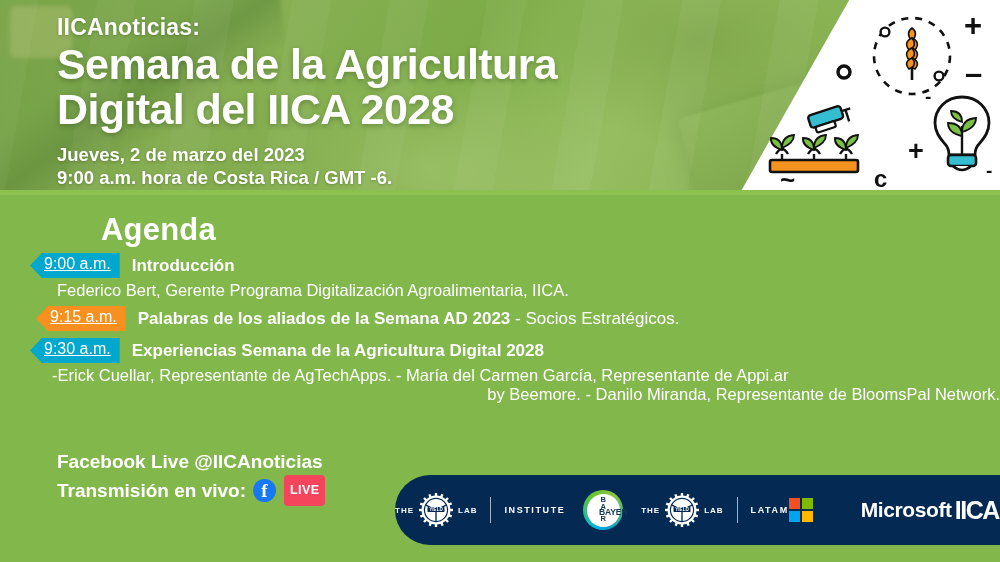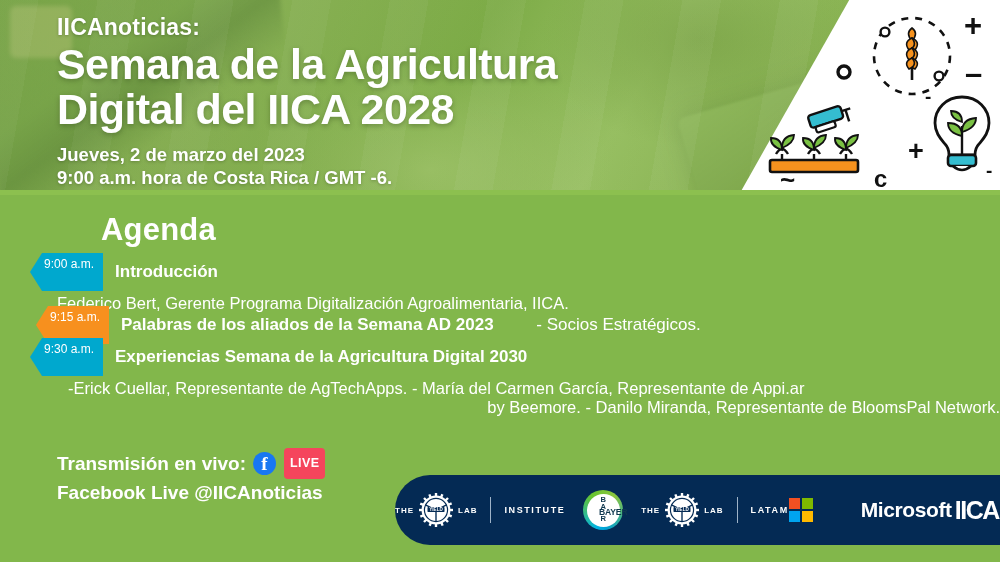--- a/index.html
+++ b/index.html
@@ -58,27 +58,27 @@
 
   
   .icons{position:absolute;right:0;top:0;width:260px;height:193px;}
   .ic{position:absolute;}
   .glyph{position:absolute;color:#111;font-weight:bold;font-family:"Liberation Sans",sans-serif;}
 
   
   .agenda-h{position:absolute;left:57px;top:212px;color:#ffffff;font-size:31px;font-weight:bold;letter-spacing:.2px;margin-left:44px;}
 
   .row{position:absolute;left:0;width:1000px;color:#ffffff;}
-  .badge{display:inline-block;position:relative;color:#fff;font-size:12px;line-height:22px;
-         height:38px;padding:0 9px 0 14px;vertical-align:middle;
-         clip-path:polygon(12px 0, 100% 0, 100% 100%, 12px 100%, 0 50%);}
+  .badge{display:inline-block;position:relative;color:#fff;font-size:16px;line-height:22px;
+         height:25px;padding:0 9px 0 14px;vertical-align:middle;
+         clip-path:polygon(12px 0, 100% 0, 100% 100%, 12px 100%, 0 50%);text-decoration:underline;}
   .badge.cyan{background:#00a8ce;}
   .badge.orange{background:#f7901e;}
   .rtitle{display:inline-block;vertical-align:middle;font-size:17px;font-weight:bold;margin-left:12px;line-height:22px;}
-  .rtitle .plain{font-weight:normal;padding-left:38px;}
+  .rtitle .plain{font-weight:normal;}
   .rdesc{font-size:16.5px;font-weight:normal;line-height:19px;color:#ffffff;}
 
   
   .live{position:absolute;left:57px;top:448px;color:#fff;font-size:19px;font-weight:bold;line-height:27px;}
   .fb{display:inline-block;width:23px;height:23px;border-radius:50%;background:#1877f2;position:relative;vertical-align:-5px;margin-left:7px;}
   .fb span{position:absolute;left:0;top:0;width:23px;height:23px;color:#fff;font-size:19px;font-weight:bold;
            font-family:"Liberation Serif",serif;text-align:center;line-height:23px;}
   .livebadge{display:inline-block;background:#f5455c;color:#fff;font-size:12.5px;font-weight:bold;
              letter-spacing:.4px;border-radius:4px;padding:2px 6px;margin-left:8px;vertical-align:3px;}
 
@@ -216,32 +216,32 @@
   </div>
 
   <div class="row" style="top:306px;">
     <div style="padding-left:36px;">
       <span class="badge orange">9:15 a.m.</span><span class="rtitle"><span>Palabras de los aliados de la Semana AD 2023</span><span class="plain"> - Socios Estratégicos.</span></span>
     </div>
   </div>
 
   <div class="row" style="top:338px;">
     <div style="padding-left:30px;">
-      <span class="badge cyan">9:30 a.m.</span><span class="rtitle"><span>Experiencias Semana de la Agricultura Digital 2030</span><span class="plain"></span></span>
-    </div>
-    <div class="rdesc" style="padding-left:68px;margin-top:3px;">-Erick Cuellar, Representante de AgTechApps. - María del Carmen García, Representante de Appi.ar</div>
+      <span class="badge cyan">9:30 a.m.</span><span class="rtitle"><span>Experiencias Semana de la Agricultura Digital 2028</span><span class="plain"></span></span>
+    </div>
+    <div class="rdesc" style="padding-left:52px;margin-top:3px;">-Erick Cuellar, Representante de AgTechApps. - María del Carmen García, Representante de Appi.ar</div>
     <div class="rdesc" style="padding-left:58px;text-align:right;"> by Beemore. - Danilo Miranda, Representante de BloomsPal Network.</div>
   </div>
 
 
   <div class="live">
+    <div>Facebook Live @IICAnoticias</div>
     <div>
       <span>Transmisión en vivo:</span><span class="fb"><span>f</span></span><span class="livebadge">LIVE</span>
     </div>
-    <div>Facebook Live @IICAnoticias</div>
   </div>
 
   <div class="sponsors">
 
     <div class="sp sp-yl" style="width:188px;">
       <span class="yl-the">THE</span>
       <svg class="gear" viewBox="0 0 40 40">
         <g fill="#fff">
           <circle cx="20" cy="20" r="17"></circle>
           <g>

